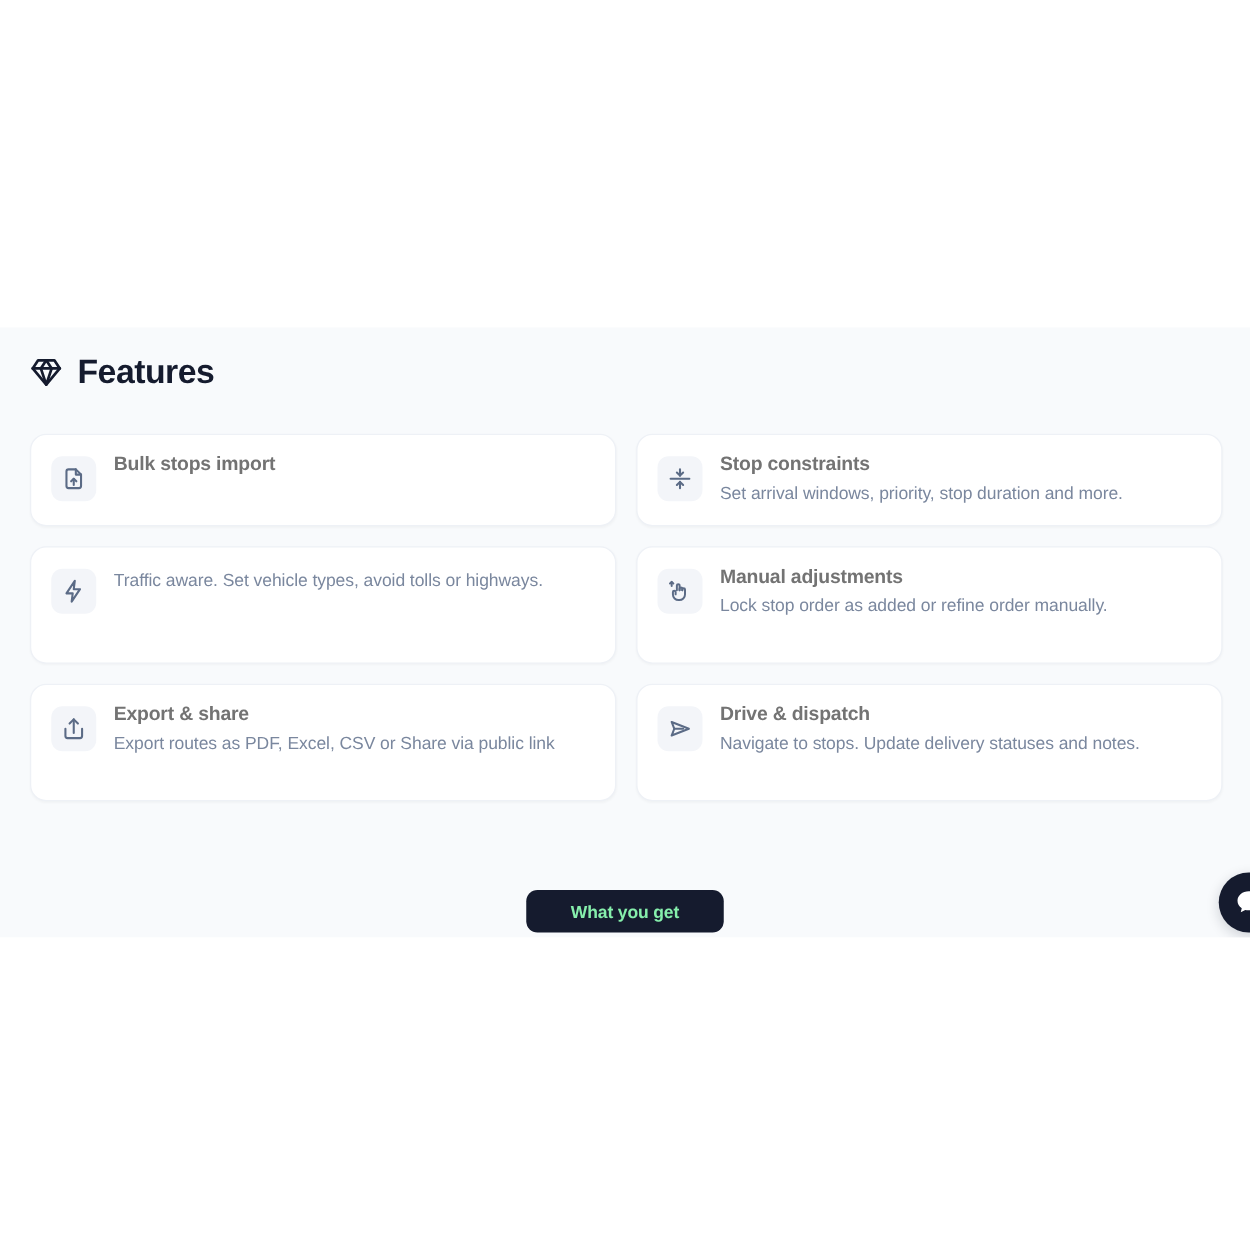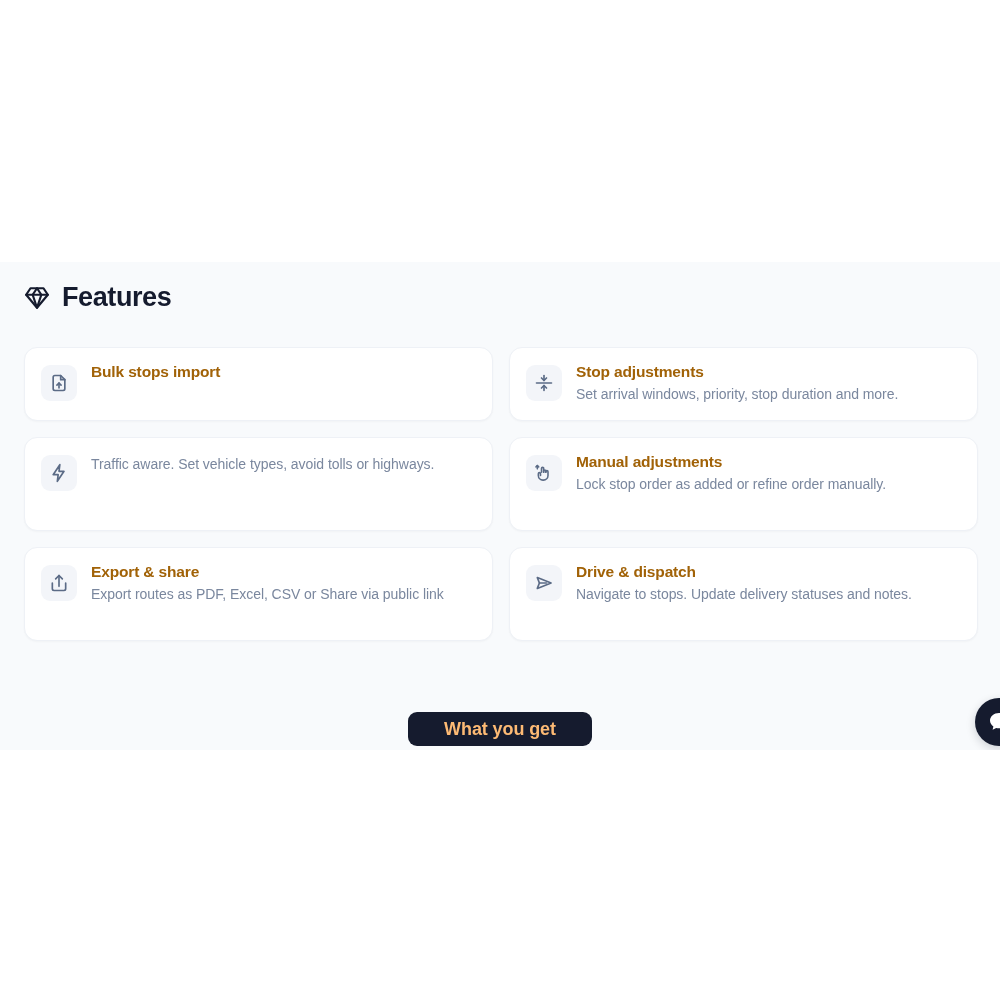--- a/index.html
+++ b/index.html
@@ -103,21 +103,21 @@
     height: 20px;
     display: block;
     color: #5b6b86;
   }
 
   .card-text { flex: 1 1 auto; min-width: 0; }
 
   .card-title {
     font-size: 15.5px;
     font-weight: bold;
-    color: #a16207;
+    color: #737373;
     line-height: 1.3;
     letter-spacing: -0.15px;
   }
 
   .card-desc {
     margin-top: 2px;
     font-size: 14px;
     color: #7a879e;
     line-height: 1.45;
     letter-spacing: -0.05px;
@@ -131,22 +131,22 @@
     position: absolute;
     top: 450px;
     left: 0;
     width: 1000px;
     display: flex;
     justify-content: center;
   }
 
   .cta-button {
     background: #151b2e;
-    color: #fdba74;
-    font-size: 18px;
+    color: #86efac;
+    font-size: 14px;
     font-weight: bold;
     border: none;
     border-radius: 9px;
     padding: 0 36px;
     height: 34px;
     line-height: 34px;
     cursor: pointer;
     letter-spacing: -0.1px;
     font-family: "Liberation Sans", sans-serif;
   }
@@ -223,21 +223,21 @@
         <span class="card-icon-tile">
           <svg viewBox="0 0 24 24" fill="none" stroke="currentColor" stroke-width="2" stroke-linecap="round" stroke-linejoin="round">
             <path d="M3 12h18"></path>
             <path d="M12 3v6"></path>
             <path d="m9 6 3 3 3-3"></path>
             <path d="M12 21v-6"></path>
             <path d="m9 18 3-3 3 3"></path>
           </svg>
         </span>
         <div class="card-text">
-          <div class="card-title">Stop adjustments</div>
+          <div class="card-title">Stop constraints</div>
           <div class="card-desc">Set arrival windows, priority, stop duration and more.</div>
         </div>
       </div>
 
       <div class="feature-card two-line">
         <span class="card-icon-tile">
           <svg viewBox="0 0 24 24" fill="none" stroke="currentColor" stroke-width="2" stroke-linecap="round" stroke-linejoin="round">
             <path d="M13 2 5 14h6l-1 8 8-12h-6l1-8Z"></path>
           </svg>
         </span>

